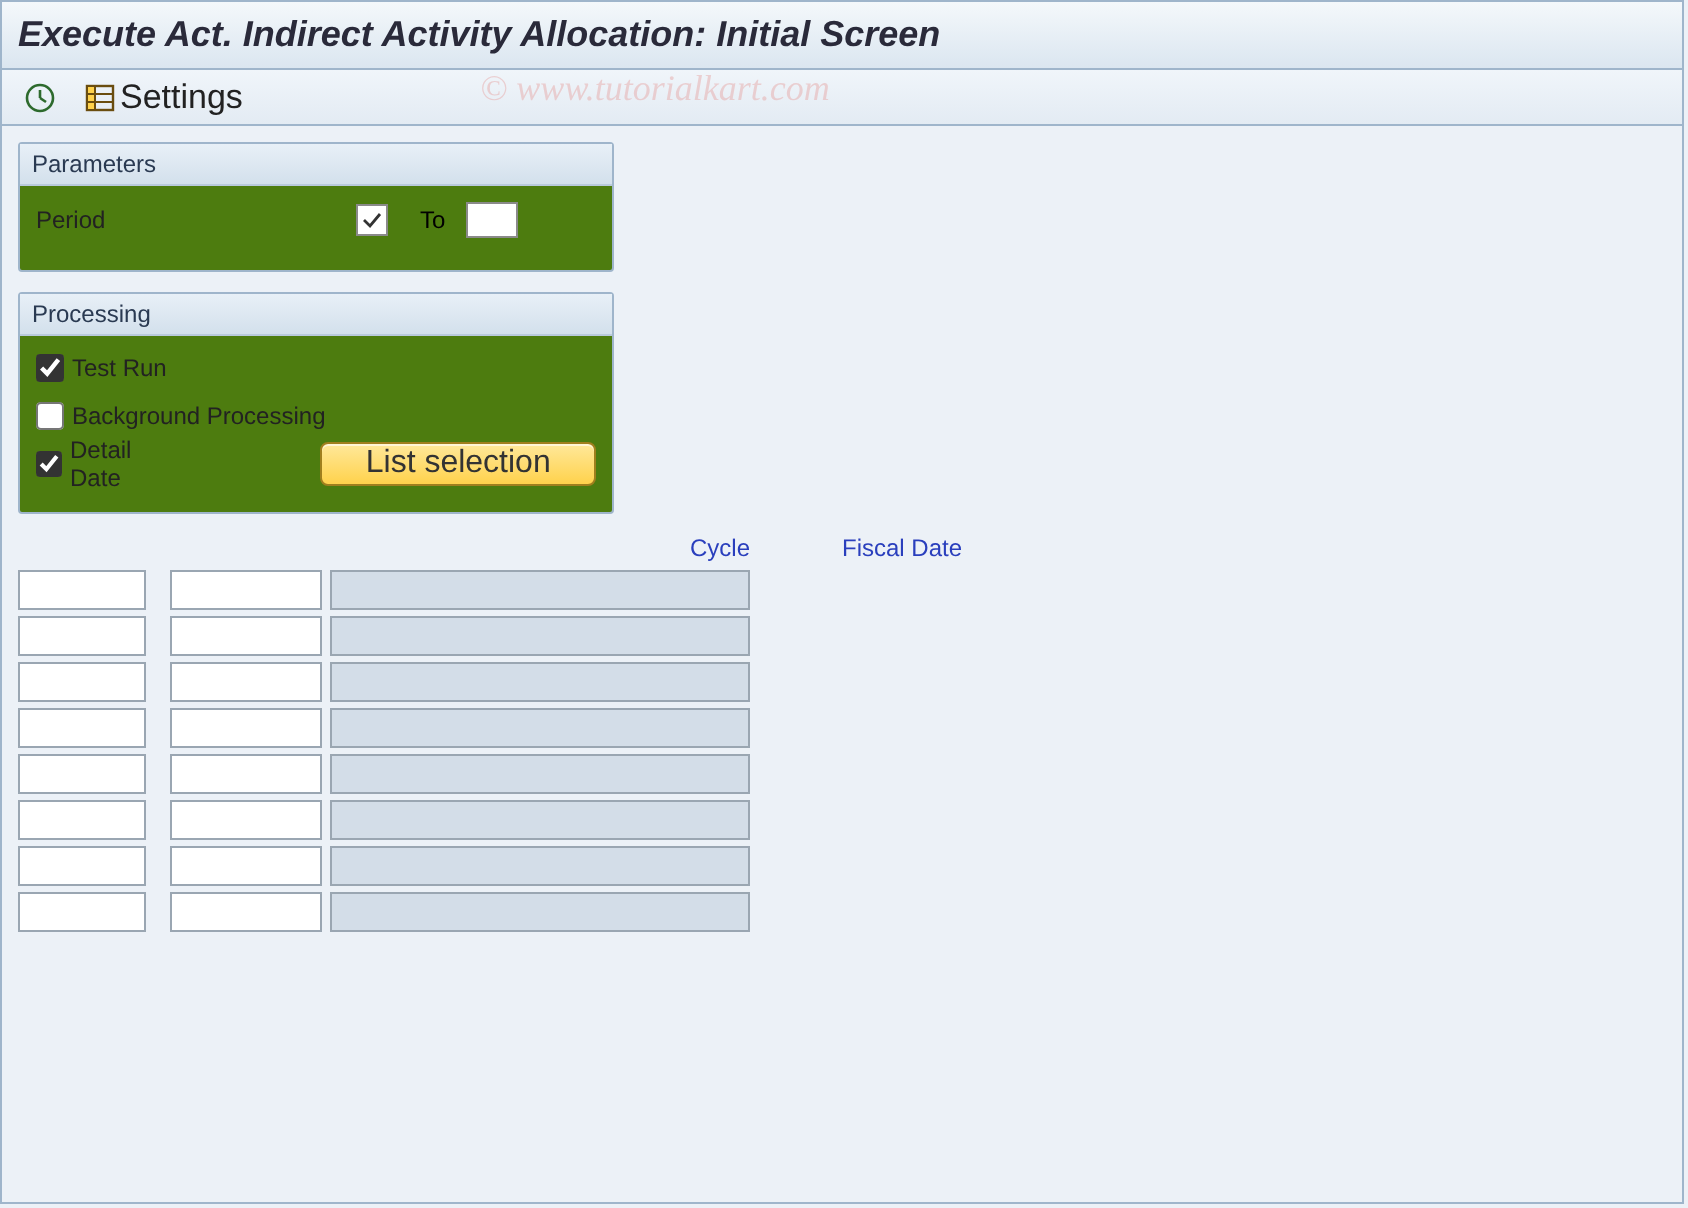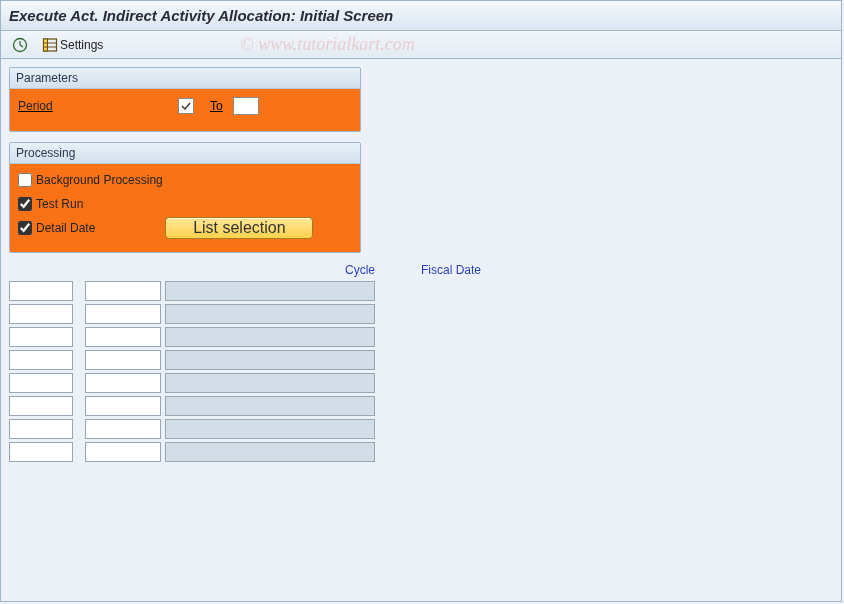--- a/index.html
+++ b/index.html
@@ -21,74 +21,73 @@
       width: 842px;
       height: 602px;
       margin: 0;
     }
     .titlebar {
       background: linear-gradient(#f4f8fb, #dbe6f0);
       border-bottom: 1px solid #9fb5cb;
       padding: 6px 8px;
       font-style: italic;
       font-weight: bold;
-      font-size: 15px;
+      font-size: 18px;
       color: #2a2a3a;
     }
     .toolbar {
       background: linear-gradient(#f0f5fa, #e3ebf3);
       border-bottom: 1px solid #9fb5cb;
       padding: 4px 6px;
       display: flex;
       align-items: center;
       gap: 4px;
       height: 28px;
     }
     .toolbar-btn {
       display: inline-flex;
       align-items: center;
       gap: 2px;
       padding: 2px 4px;
       border: 1px solid transparent;
       border-radius: 3px;
       cursor: pointer;
-      font-size: 12px;
+      font-size: 17px;
       color: #222;
     }
     .icon-svg {
       width: 16px;
       height: 16px;
       display: block;
     }
     .content {
       padding: 8px;
     }
     .groupbox {
       border: 1px solid #9fb5cb;
-      background: #f97316;
+      background: #4d7c0f;
       margin-bottom: 10px;
-      width: 352px;
+      width: 298px;
       border-radius: 2px;
     }
     .groupbox-header {
       background: linear-gradient(#e8f0f7, #d3e0ec);
       border-bottom: 1px solid #b9cadc;
       padding: 3px 6px;
       font-size: 12px;
       color: #2a3a52;
     }
     .groupbox-body {
       padding: 6px 8px 10px 8px;
     }
     .field-row {
       display: flex;
       align-items: center;
       margin-bottom: 4px;
       height: 22px;
-      text-decoration: underline;
     }
     .field-label {
       width: 160px;
       font-size: 12px;
       color: #222;
     }
     .req-indicator {
       width: 16px;
       height: 16px;
       border: 1px solid #8a8a8a;
@@ -231,26 +230,26 @@
           <span class="to-label">To</span>
           <input class="small-input" type="text" value="" style="">
         </div>
       </div>
     </div>
 
     <div class="groupbox">
       <div class="groupbox-header">Processing</div>
       <div class="groupbox-body">
         <div class="chk-row">
+          <input type="checkbox" class="chk" checked="" style="">
+          <span class="chk-label">Test Run</span>
+        </div>
+        <div class="chk-row">
           <input type="checkbox" class="chk" style="">
           <span class="chk-label">Background Processing</span>
-        </div>
-        <div class="chk-row">
-          <input type="checkbox" class="chk" checked="" style="">
-          <span class="chk-label">Test Run</span>
         </div>
         <div class="chk-row">
           <input type="checkbox" class="chk" checked="" style="">
           <span class="chk-label">Detail Date</span>
           <button class="list-sel-btn">List selection</button>
         </div>
       </div>
     </div>
 
     <div class="grid-area">

